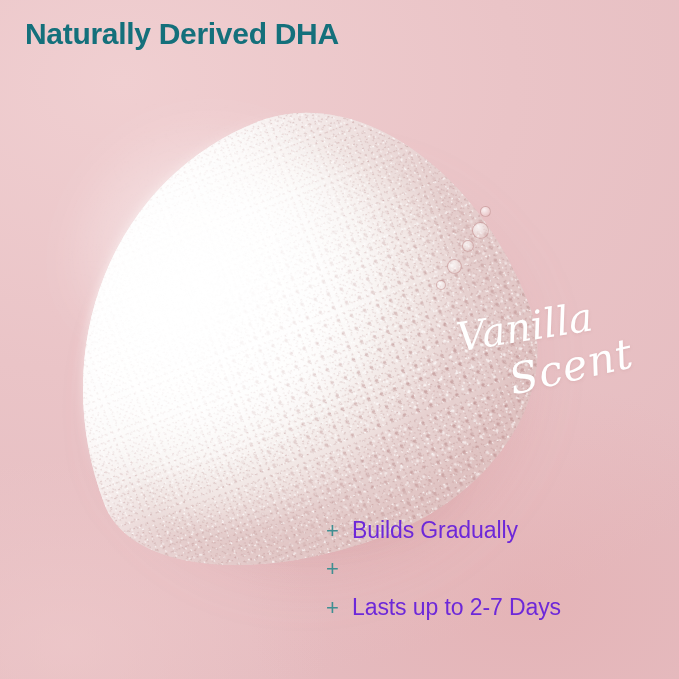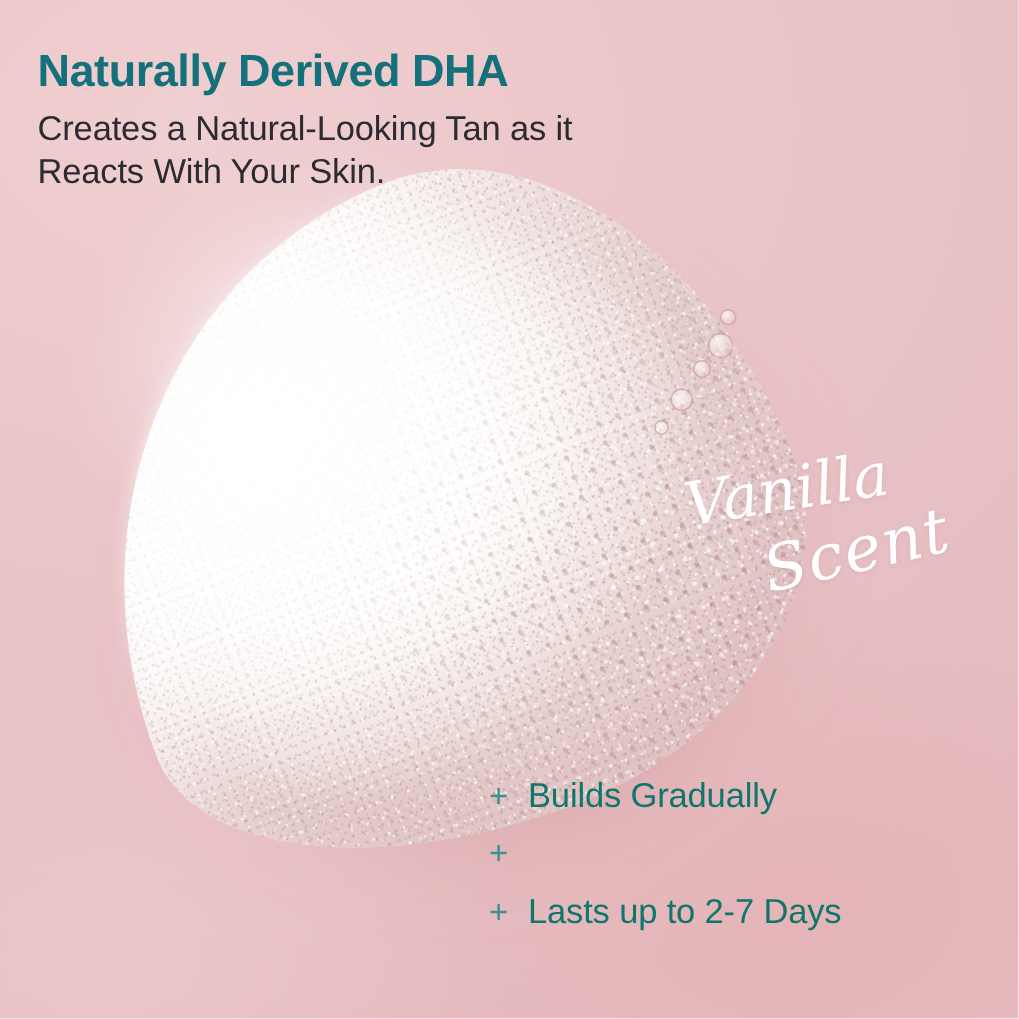--- a/index.html
+++ b/index.html
@@ -161,21 +161,21 @@
     position: absolute;
     border-radius: 50%;
     border: 1px solid rgba(190,135,135,0.55);
     background: radial-gradient(circle at 35% 32%, rgba(255,255,255,0.75), rgba(244,228,227,0.25) 70%, rgba(220,180,180,0.12));
   }
 
   
   .headline {
     position: absolute;
     left: 25px;
-    top: 32px;
+    top: 18px;
     width: 430px;
   }
   .headline h1 {
     margin: 0;
     font-size: 30px;
     line-height: 1.08;
     font-weight: 700;
     letter-spacing: -0.3px;
     color: #14707b;
   }
@@ -239,21 +239,21 @@
     color: #3f8f92;
     font-size: 22px;
     font-weight: 400;
     line-height: 1;
   }
   .benefit-text {
     font-size: 23px;
     line-height: 1.1;
     font-weight: 400;
     letter-spacing: -0.1px;
-    color: #0f766e;
+    color: #6d28d9;
     white-space: nowrap;
   }
 </style>
 </head>
 <body>
 
 <div id="poster">
 
   <div class="bg-wash"></div>
   <div class="bg-warm"></div>
@@ -269,21 +269,20 @@
 
     <div class="big-bubble" style="left:434px; top:114px; width:15px; height:15px;"></div>
     <div class="big-bubble" style="left:424px; top:132px; width:10px; height:10px;"></div>
     <div class="big-bubble" style="left:409px; top:151px; width:13px; height:13px;"></div>
     <div class="big-bubble" style="left:398px; top:172px; width:8px; height:8px;"></div>
     <div class="big-bubble" style="left:442px; top:98px; width:9px; height:9px;"></div>
   </div>
 
   <div class="headline">
     <h1>Naturally Derived DHA</h1>
-    <p>Creates a Natural-Looking Tan as it Reacts With Your Skin.</p>
   </div>
 
   <div class="script-callout">
     <span class="script-word script-vanilla">Vanilla</span>
     <span class="script-word script-scent">Scent</span>
   </div>
 
   <div class="benefits">
 
     <div class="benefit-row">

